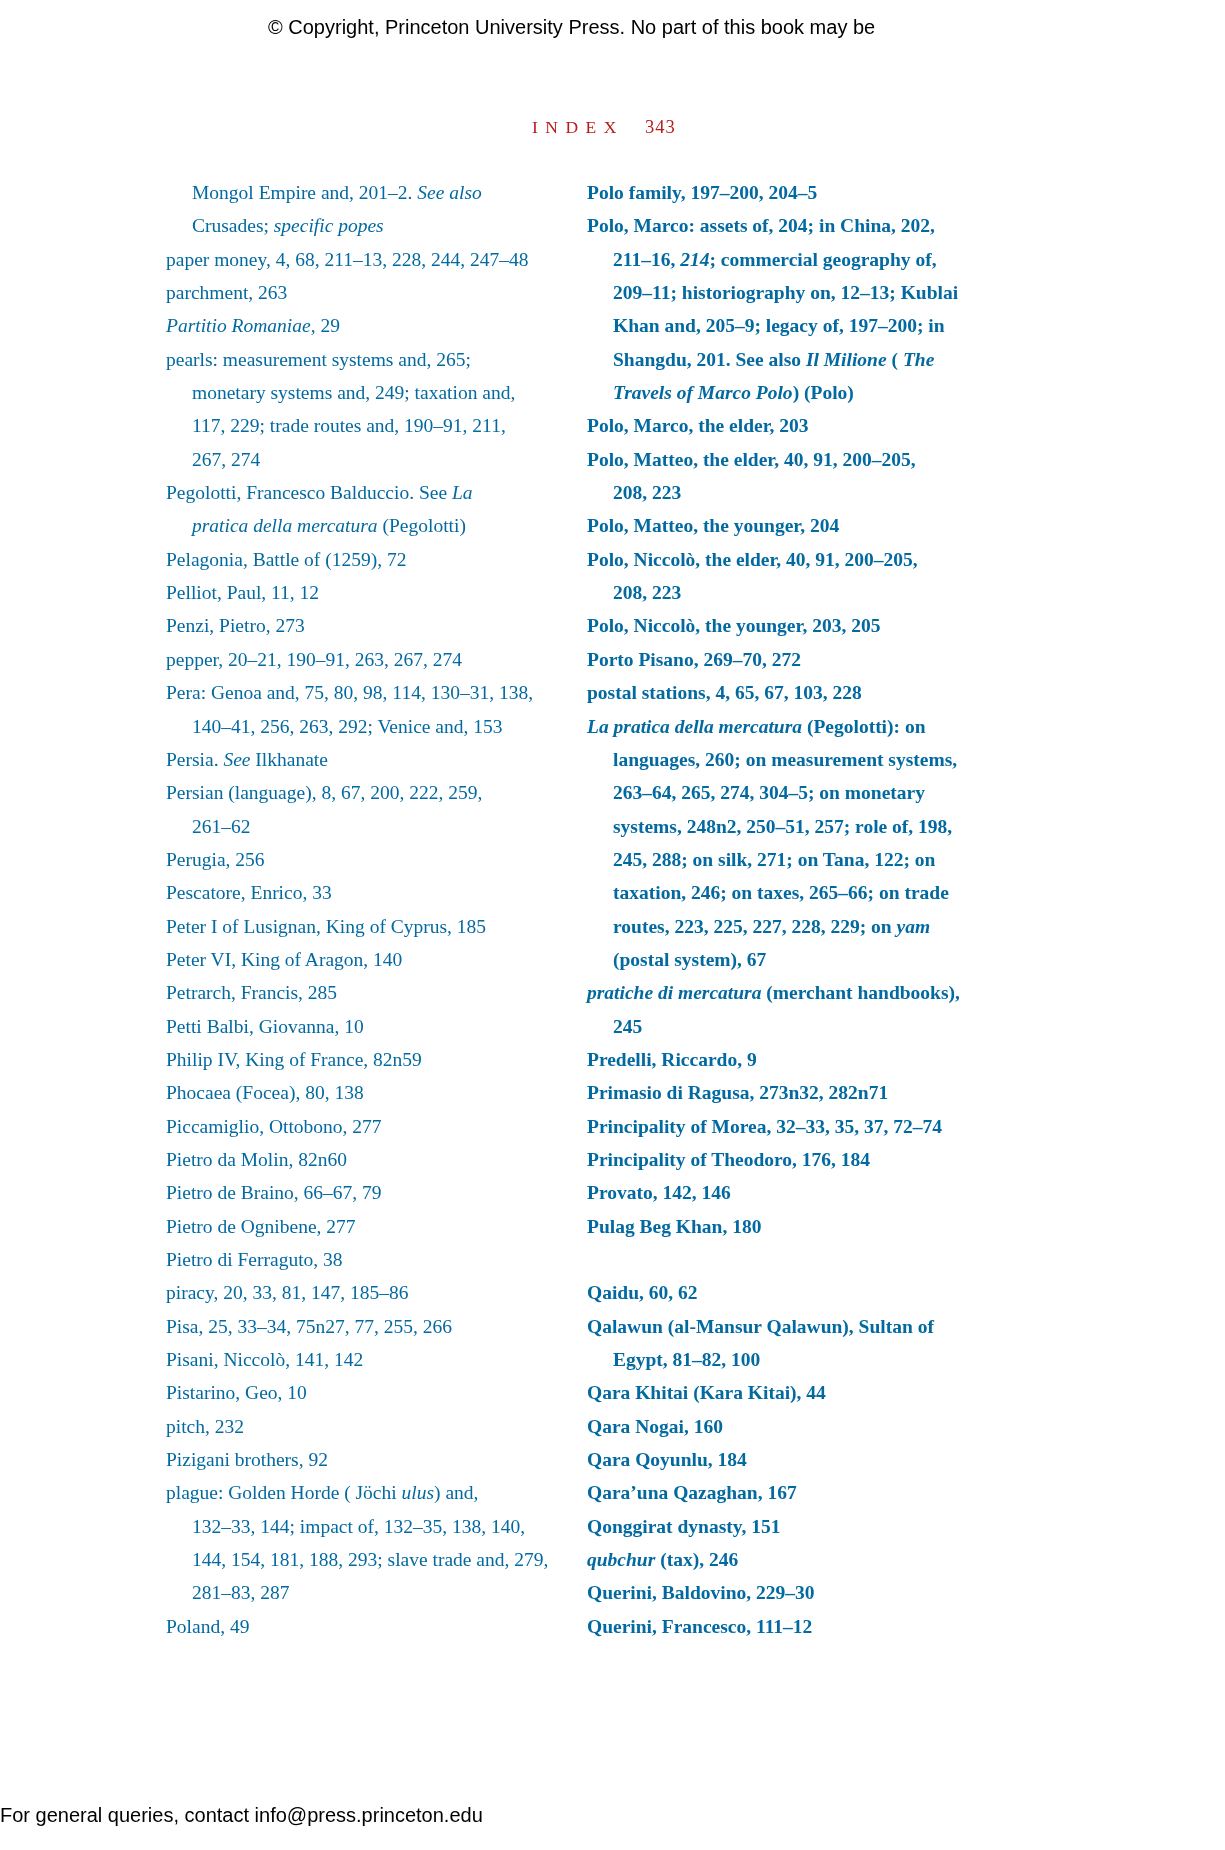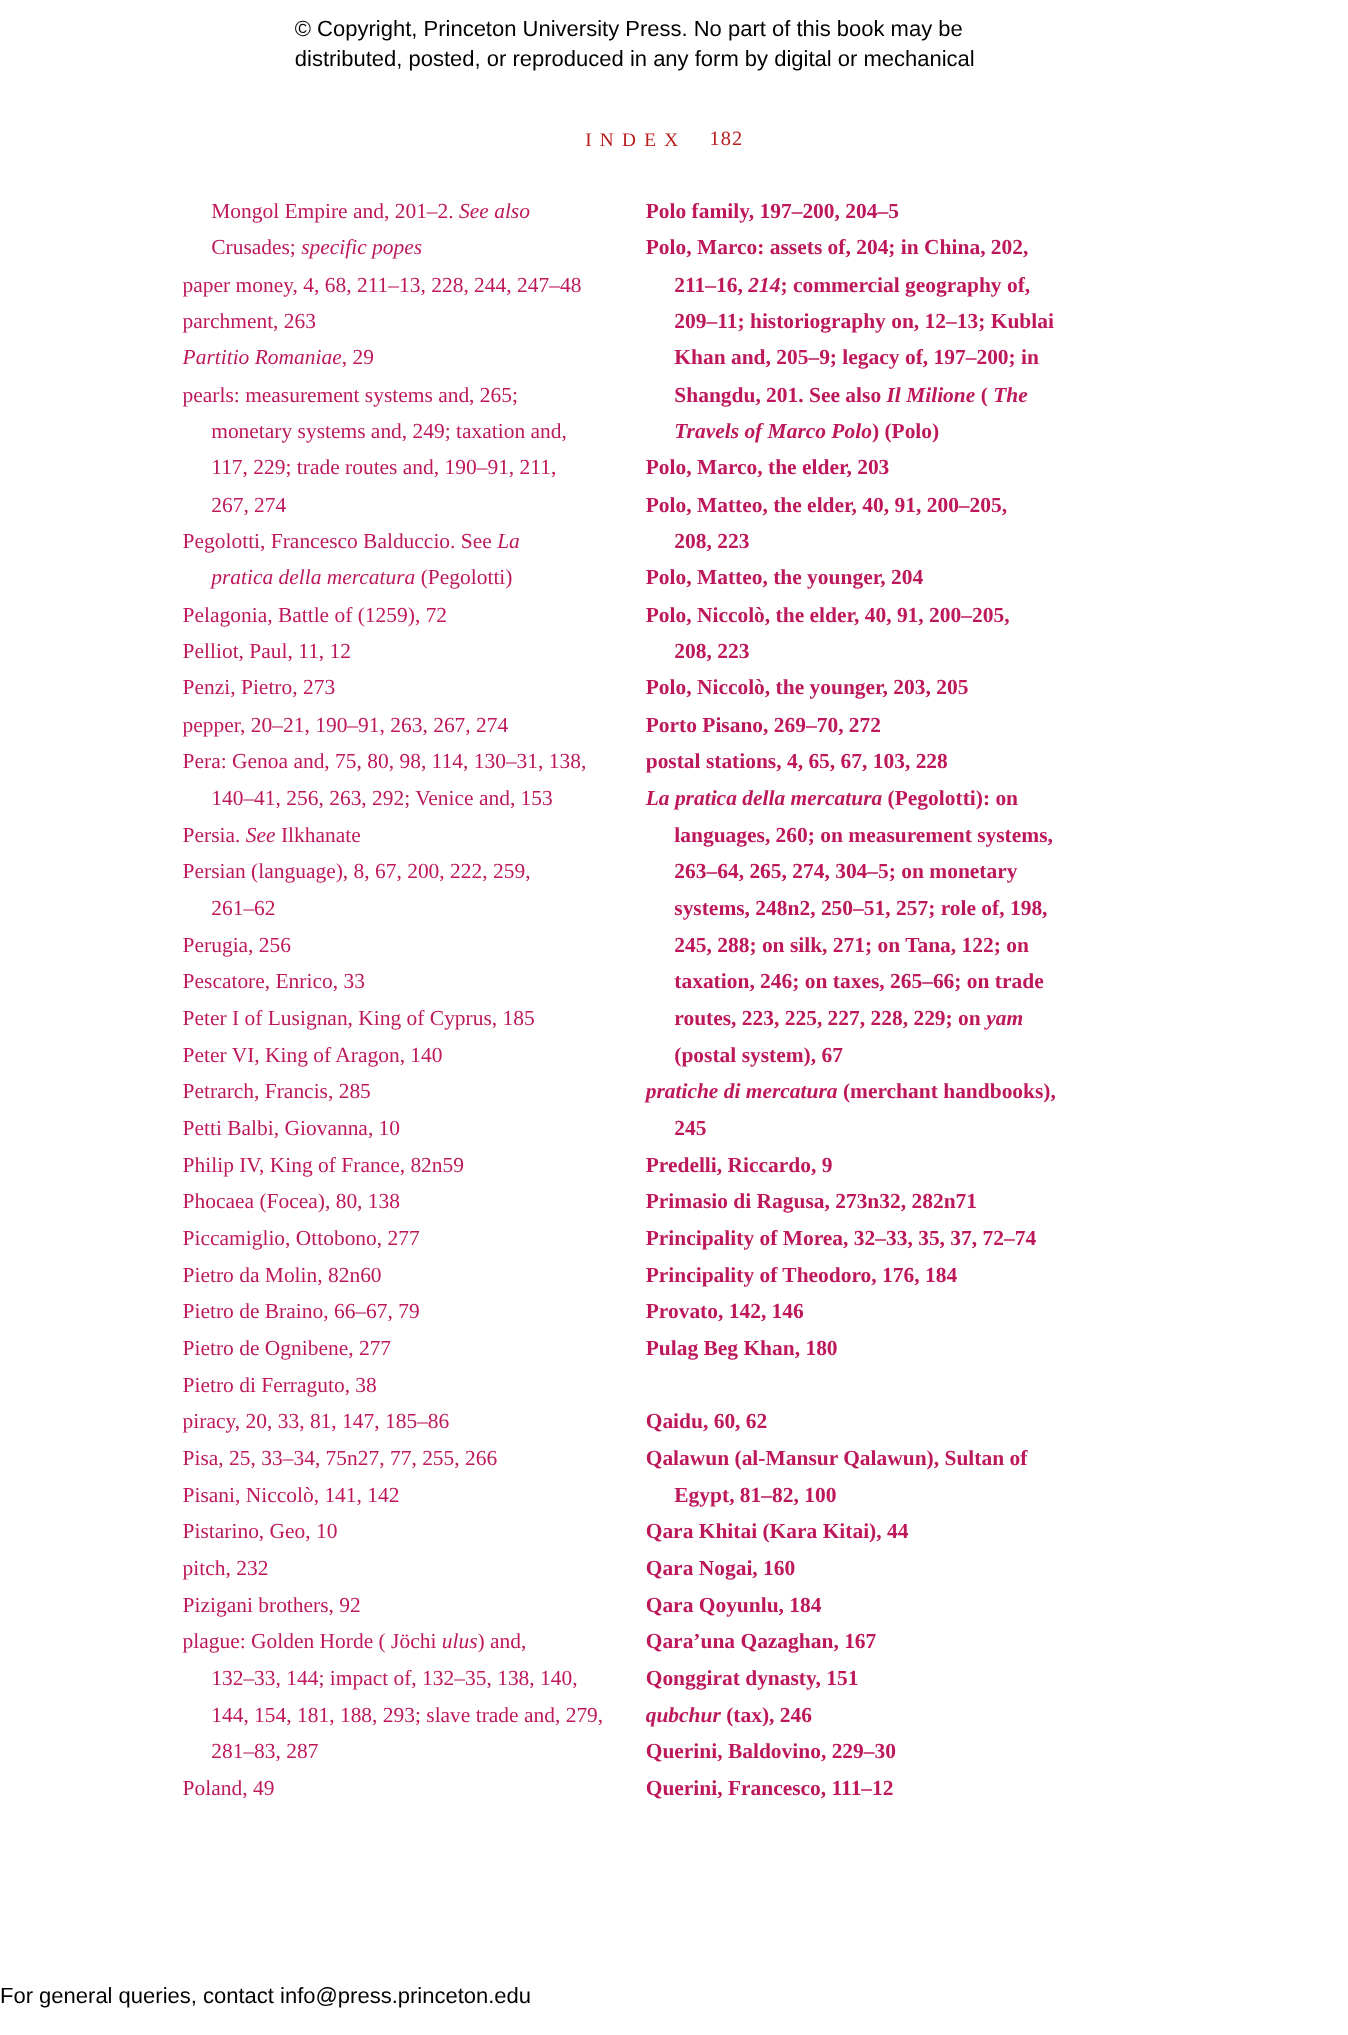--- a/index.html
+++ b/index.html
@@ -15,21 +15,21 @@
   .page-header {
     position:absolute; left:532px; top:117px;
     display:flex; align-items:flex-start;
     font-family:"Liberation Serif","DejaVu Serif",serif; color:#b91c1c;
   }
   .header-title { font-size:17.5px; letter-spacing:7.5px; }
   .header-page  { font-size:18.5px; margin-left:21px; letter-spacing:1px; }
   .index-col {
     position:absolute; top:176px;
     font-family:"Liberation Serif","DejaVu Serif",serif;
-    font-size:19.5px; line-height:33.35px; color:#be185d;
+    font-size:19.5px; line-height:33.35px; color:#0369a1;
     white-space:pre;
   }
   #index-column-left  { left:166px; width:412px; }
   #index-column-right { left:587px; width:440px;font-weight:bold; }
   .index-line { height:33.35px; }
   .index-line.cont { padding-left:26px; }
   .index-line.blank { height:33.35px; }
   .it { font-style:italic; }
   .footer {
     position:absolute; left:0; right:0; top:1804px; text-align:left;
@@ -37,26 +37,25 @@
     font-size:20px; color:#000;
   }
 </style>
 </head>
 <body>
 
 <div class="page">
 
   <div class="copyright">
     <div>© Copyright, Princeton University Press. No part of this book may be</div>
-    <div>distributed, posted, or reproduced in any form by digital or mechanical</div>
   </div>
 
   <div class="page-header">
     <span class="header-title">INDEX</span>
-    <span class="header-page">182</span>
+    <span class="header-page">343</span>
   </div>
 
   <div class="index-col" id="index-column-left"><div class="index-line cont"><span>Mongol Empire and, 201–2. </span><span class="it">See also</span></div><div class="index-line cont"><span>Crusades; </span><span class="it">specific popes</span></div><div class="index-line"><span>paper money, 4, 68, 211–13, 228, 244, 247–48</span></div><div class="index-line"><span>parchment, 263</span></div><div class="index-line"><span class="it">Partitio Romaniae</span><span>, 29</span></div><div class="index-line"><span>pearls: measurement systems and, 265;</span></div><div class="index-line cont"><span>monetary systems and, 249; taxation and,</span></div><div class="index-line cont"><span>117, 229; trade routes and, 190–91, 211,</span></div><div class="index-line cont"><span>267, 274</span></div><div class="index-line"><span>Pegolotti, Francesco Balduccio. See </span><span class="it">La</span></div><div class="index-line cont"><span class="it">pratica della mercatura</span><span> (Pegolotti)</span></div><div class="index-line"><span>Pelagonia, Battle of (1259), 72</span></div><div class="index-line"><span>Pelliot, Paul, 11, 12</span></div><div class="index-line"><span>Penzi, Pietro, 273</span></div><div class="index-line"><span>pepper, 20–21, 190–91, 263, 267, 274</span></div><div class="index-line"><span>Pera: Genoa and, 75, 80, 98, 114, 130–31, 138,</span></div><div class="index-line cont"><span>140–41, 256, 263, 292; Venice and, 153</span></div><div class="index-line"><span>Persia. </span><span class="it">See</span><span> Ilkhanate</span></div><div class="index-line"><span>Persian (language), 8, 67, 200, 222, 259,</span></div><div class="index-line cont"><span>261–62</span></div><div class="index-line"><span>Perugia, 256</span></div><div class="index-line"><span>Pescatore, Enrico, 33</span></div><div class="index-line"><span>Peter I of Lusignan, King of Cyprus, 185</span></div><div class="index-line"><span>Peter VI, King of Aragon, 140</span></div><div class="index-line"><span>Petrarch, Francis, 285</span></div><div class="index-line"><span>Petti Balbi, Giovanna, 10</span></div><div class="index-line"><span>Philip IV, King of France, 82n59</span></div><div class="index-line"><span>Phocaea (Focea), 80, 138</span></div><div class="index-line"><span>Piccamiglio, Ottobono, 277</span></div><div class="index-line"><span>Pietro da Molin, 82n60</span></div><div class="index-line"><span>Pietro de Braino, 66–67, 79</span></div><div class="index-line"><span>Pietro de Ognibene, 277</span></div><div class="index-line"><span>Pietro di Ferraguto, 38</span></div><div class="index-line"><span>piracy, 20, 33, 81, 147, 185–86</span></div><div class="index-line"><span>Pisa, 25, 33–34, 75n27, 77, 255, 266</span></div><div class="index-line"><span>Pisani, Niccolò, 141, 142</span></div><div class="index-line"><span>Pistarino, Geo, 10</span></div><div class="index-line"><span>pitch, 232</span></div><div class="index-line"><span>Pizigani brothers, 92</span></div><div class="index-line"><span>plague: Golden Horde ( Jöchi </span><span class="it">ulus</span><span>) and,</span></div><div class="index-line cont"><span>132–33, 144; impact of, 132–35, 138, 140,</span></div><div class="index-line cont"><span>144, 154, 181, 188, 293; slave trade and, 279,</span></div><div class="index-line cont"><span>281–83, 287</span></div><div class="index-line"><span>Poland, 49</span></div></div>
   <div class="index-col" id="index-column-right"><div class="index-line"><span>Polo family, 197–200, 204–5</span></div><div class="index-line"><span>Polo, Marco: assets of, 204; in China, 202,</span></div><div class="index-line cont"><span>211–16, </span><span class="it">214</span><span>; commercial geography of,</span></div><div class="index-line cont"><span>209–11; historiography on, 12–13; Kublai</span></div><div class="index-line cont"><span>Khan and, 205–9; legacy of, 197–200; in</span></div><div class="index-line cont"><span>Shangdu, 201. See also </span><span class="it">Il Milione</span><span> ( </span><span class="it">The</span></div><div class="index-line cont"><span class="it">Travels of Marco Polo</span><span>) (Polo)</span></div><div class="index-line"><span>Polo, Marco, the elder, 203</span></div><div class="index-line"><span>Polo, Matteo, the elder, 40, 91, 200–205,</span></div><div class="index-line cont"><span>208, 223</span></div><div class="index-line"><span>Polo, Matteo, the younger, 204</span></div><div class="index-line"><span>Polo, Niccolò, the elder, 40, 91, 200–205,</span></div><div class="index-line cont"><span>208, 223</span></div><div class="index-line"><span>Polo, Niccolò, the younger, 203, 205</span></div><div class="index-line"><span>Porto Pisano, 269–70, 272</span></div><div class="index-line"><span>postal stations, 4, 65, 67, 103, 228</span></div><div class="index-line"><span class="it">La pratica della mercatura</span><span> (Pegolotti): on</span></div><div class="index-line cont"><span>languages, 260; on measurement systems,</span></div><div class="index-line cont"><span>263–64, 265, 274, 304–5; on monetary</span></div><div class="index-line cont"><span>systems, 248n2, 250–51, 257; role of, 198,</span></div><div class="index-line cont"><span>245, 288; on silk, 271; on Tana, 122; on</span></div><div class="index-line cont"><span>taxation, 246; on taxes, 265–66; on trade</span></div><div class="index-line cont"><span>routes, 223, 225, 227, 228, 229; on </span><span class="it">yam</span></div><div class="index-line cont"><span>(postal system), 67</span></div><div class="index-line"><span class="it">pratiche di mercatura</span><span> (merchant handbooks),</span></div><div class="index-line cont"><span>245</span></div><div class="index-line"><span>Predelli, Riccardo, 9</span></div><div class="index-line"><span>Primasio di Ragusa, 273n32, 282n71</span></div><div class="index-line"><span>Principality of Morea, 32–33, 35, 37, 72–74</span></div><div class="index-line"><span>Principality of Theodoro, 176, 184</span></div><div class="index-line"><span>Provato, 142, 146</span></div><div class="index-line"><span>Pulag Beg Khan, 180</span></div><div class="index-line blank"></div><div class="index-line"><span>Qaidu, 60, 62</span></div><div class="index-line"><span>Qalawun (al-Mansur Qalawun), Sultan of</span></div><div class="index-line cont"><span>Egypt, 81–82, 100</span></div><div class="index-line"><span>Qara Khitai (Kara Kitai), 44</span></div><div class="index-line"><span>Qara Nogai, 160</span></div><div class="index-line"><span>Qara Qoyunlu, 184</span></div><div class="index-line"><span>Qara’una Qazaghan, 167</span></div><div class="index-line"><span>Qonggirat dynasty, 151</span></div><div class="index-line"><span class="it">qubchur</span><span> (tax), 246</span></div><div class="index-line"><span>Querini, Baldovino, 229–30</span></div><div class="index-line"><span>Querini, Francesco, 111–12</span></div></div>
 
   <div class="footer">For general queries, contact info@press.princeton.edu</div>
 
 </div>
 
 </body></html>

